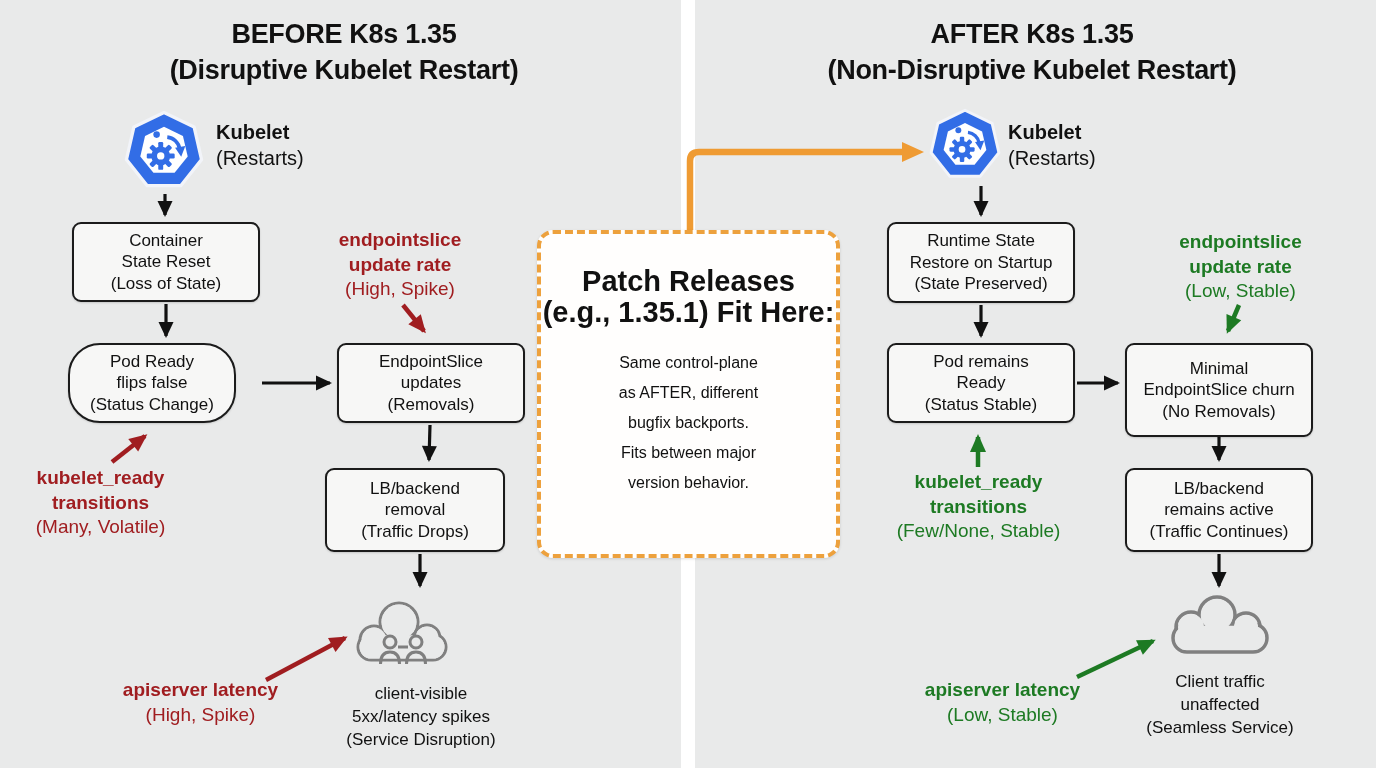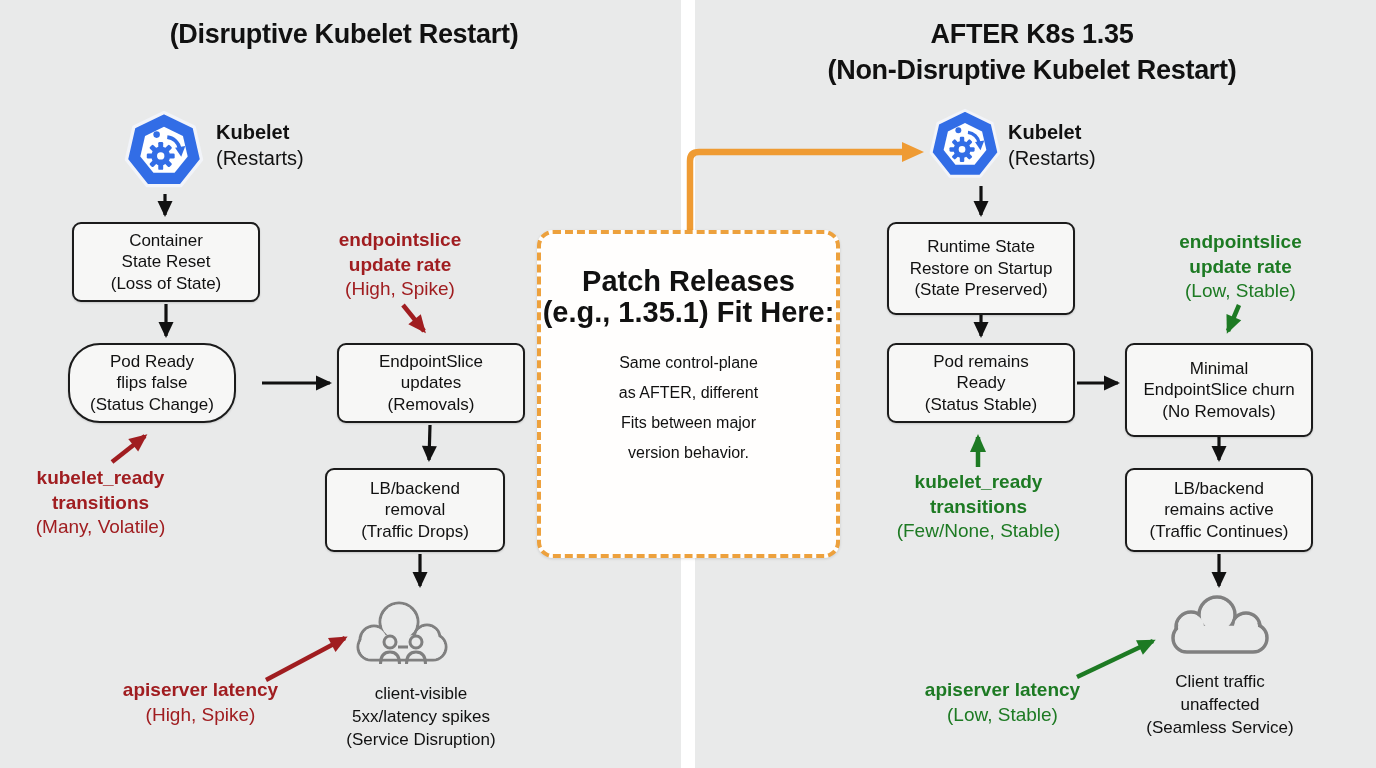--- a/index.html
+++ b/index.html
@@ -101,20 +101,21 @@
     <g stroke="#1d7a23" stroke-width="4.5">
       <line x1="1239" y1="305" x2="1228" y2="331" marker-end="url(#ag)"></line>
       <line x1="978" y1="467" x2="978" y2="437" marker-end="url(#ag)"></line>
       <line x1="1077" y1="677" x2="1153" y2="641" marker-end="url(#ag)"></line>
     </g>
     <path d="M 690 236 L 690 161 Q 690 152 699 152 L 906 152" fill="none" stroke="#ef9b33" stroke-width="6.5" marker-end="url(#ao)"></path>
   </svg>
 
   <div>
     <div class="title" style="left:24px;">
+      <span>BEFORE K8s 1.35</span>
       <span>(Disruptive Kubelet Restart)</span>
     </div>
 
     <svg class="icon" style="left:123px;top:110px;" width="82" height="82" viewBox="0 0 100 100">
         <use href="#kubelet-sym"></use>
       </svg>
     <div class="klabel" style="left:216px;top:119px;">
       <span class="b">Kubelet</span>
       <span class="s">(Restarts)</span>
     </div>
@@ -190,21 +191,21 @@
     </div>
 
     <svg class="icon" style="left:928px;top:108px;" width="74" height="74" viewBox="0 0 100 100">
         <use href="#kubelet-sym"></use>
       </svg>
     <div class="klabel" style="left:1008px;top:119px;">
       <span class="b">Kubelet</span>
       <span class="s">(Restarts)</span>
     </div>
 
-    <div class="node" style="left:887px;top:222px;width:188px;height:93px;">
+    <div class="node" style="left:887px;top:222px;width:188px;height:81px;">
       <span>Runtime State</span>
       <span>Restore on Startup</span>
       <span>(State Preserved)</span>
     </div>
     <div class="node" style="left:887px;top:343px;width:188px;height:80px;">
       <span>Pod remains</span>
       <span>Ready</span>
       <span>(Status Stable)</span>
     </div>
     <div class="node" style="left:1125px;top:343px;width:188px;height:94px;">
@@ -255,18 +256,19 @@
   </div>
 
   <div class="note">
     <div class="t">
       <span>Patch Releases</span>
       <span>(e.g., 1.35.1) Fit Here:</span>
     </div>
     <div class="body">
       <span>Same control-plane</span>
       <span>as AFTER, different</span>
+      <span>bugfix backports.</span>
       <span>Fits between major</span>
       <span>version behavior.</span>
     </div>
   </div>
 
 </div>
 
 </body></html>

